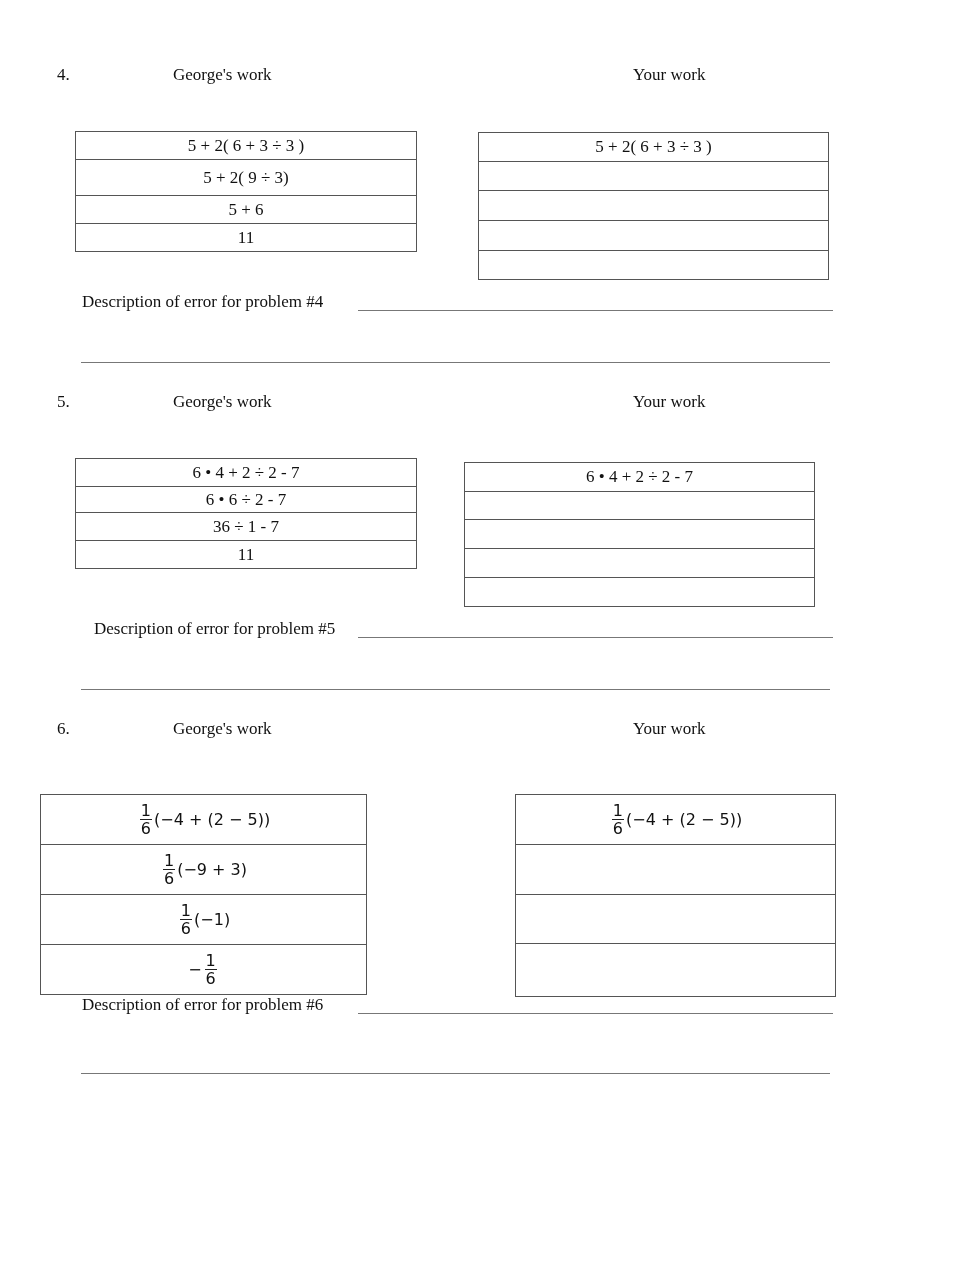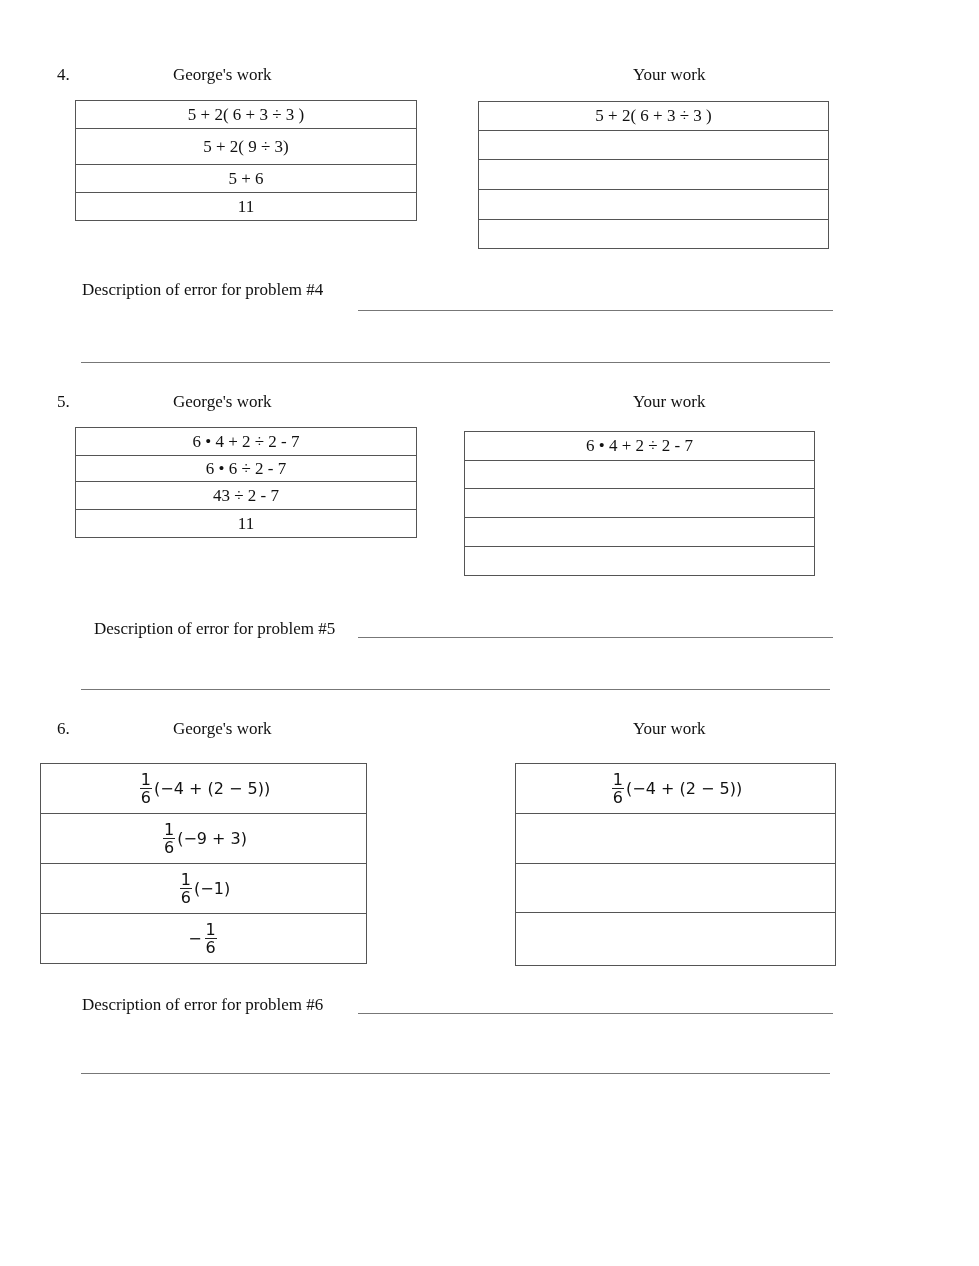--- a/index.html
+++ b/index.html
@@ -4,21 +4,21 @@
   <style>
     html, body { margin: 0; padding: 0; background: #ffffff; }
     body {
       width: 979px; height: 1266px; position: relative; overflow: hidden;
       font-family: "Liberation Serif", "DejaVu Serif", serif;
       color: #111;
     }
     .abs { position: absolute; }
     .label { font-size: 17px; line-height: 20px; white-space: nowrap; }
     table.work {
-      position: absolute; border-collapse: collapse; table-layout: fixed;
+      position: absolute; border-collapse: collapse; table-layout: fixed; margin-top: 31px;
     }
     table.work td {
       border: 1px solid #555;
       text-align: center; vertical-align: middle;
       font-size: 17px; padding: 0; white-space: nowrap;
     }
     .desc-line {
       position: absolute; height: 0; border-top: 1px solid #777;
     }
     
@@ -65,38 +65,38 @@
       </tr>
   <tr style="height:30px">
         <td></td>
       </tr>
   <tr style="height:29px">
         <td></td>
       </tr>
 </tbody>
   </table>
 
-<div class="abs label" style="left:82px;top:280px;">Description of error for problem #4</div>
+<div class="abs label" style="left:82px;top:292px;">Description of error for problem #4</div>
 <div class="desc-line" style="left:358px;top:310px;width:475px;"></div>
 <div class="desc-line" style="left:81px;top:362px;width:749px;"></div>
 
 <div class="abs label" style="left:57px;top:392px;">5.</div>
 <div class="abs label" style="left:173px;top:392px;">George's work</div>
 <div class="abs label" style="left:633px;top:392px;">Your work</div>
 
 <table class="work" style="left:75px;top:427px;width:342px;">
   <tbody>
       <tr style="height:28px">
         <td>6 • 4 + 2 ÷ 2 - 7</td>
       </tr>
   <tr style="height:26px">
         <td>6 • 6 ÷  2 - 7</td>
       </tr>
   <tr style="height:28px">
-        <td>43 ÷ 2 - 7</td>
+        <td>36 ÷ 1 - 7</td>
       </tr>
   <tr style="height:28px">
         <td>11</td>
       </tr>
 </tbody>
   </table>
 
 <table class="work" style="left:464px;top:431px;width:351px;">
   <tbody>
       <tr style="height:29px">

